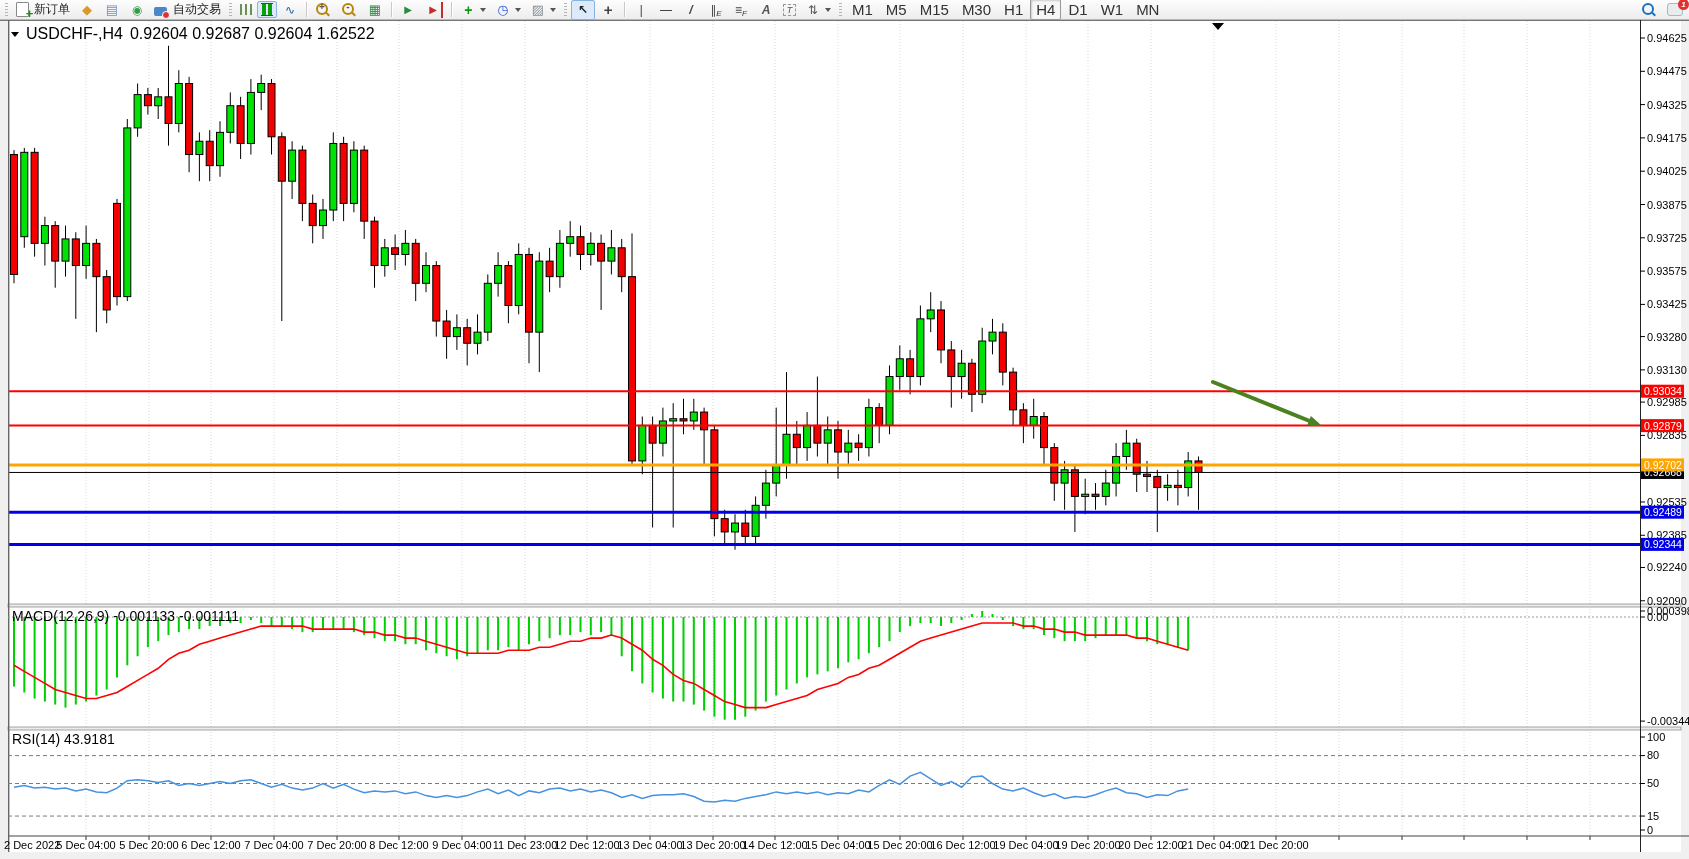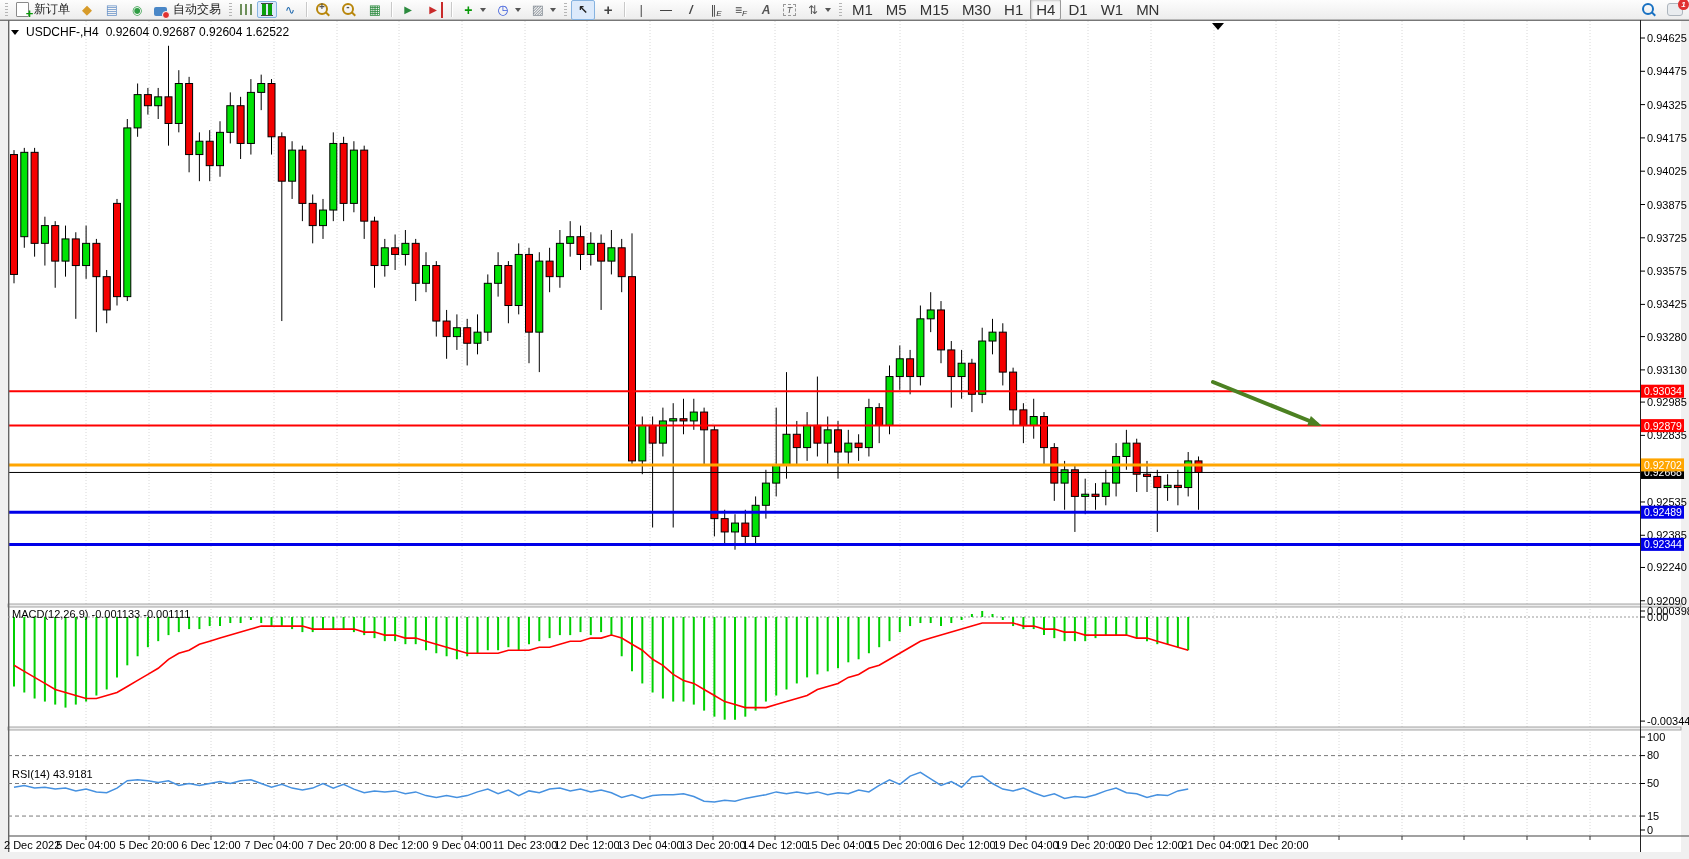--- a/index.html
+++ b/index.html
@@ -48,25 +48,25 @@
   .i-fibo::after{content:"F";font-size:8px;color:#333;position:relative;top:4px}
   .i-text::before{content:"A";color:#555;font-weight:bold}
   .i-label{width:11px;height:10px;border:1px dashed #999}
   .i-label::before{content:"T";font-size:9px;color:#555}
   .i-arrows::before{content:"⇅";color:#555}
   .i-chat{position:relative;width:14px;height:11px;background:#e9ecef;border:1px solid #adb5bd;border-radius:3px}
   .badge{position:absolute;top:-5px;right:-7px;background:#e03131;color:#fff;border-radius:50%;width:11px;height:11px;font-size:8px;line-height:11px;text-align:center;font-weight:bold}
   .caret{width:0;height:0;border-left:3px solid transparent;border-right:3px solid transparent;border-top:4px solid #555;margin-left:1px}
   
   #chart{position:absolute;top:20px;left:0}
-  .chart-title{position:absolute;top:25px;left:11px;font-size:12px;color:#000;display:flex;align-items:center;gap:7px}
+  .chart-title{position:absolute;top:25px;left:11px;font-size:16px;color:#000;display:flex;align-items:center;gap:7px}
   .tri{width:0;height:0;border-left:4px solid transparent;border-right:4px solid transparent;border-top:5px solid #000;display:inline-block}
-  .ind-label{position:absolute;left:12px;font-size:11px;color:#000}
+  .ind-label{position:absolute;left:12px;font-size:14px;color:#000}
   .macd-label{top:608px}
-  .rsi-label{top:768px}
+  .rsi-label{top:731px}
 </style>
 </head>
 <body>
 
 <div class="toolbar">
   <span class="grip"></span>
   <span class="tb">
       <i class="ic i-neworder"></i>
       <span>新订单</span>
     </span>

